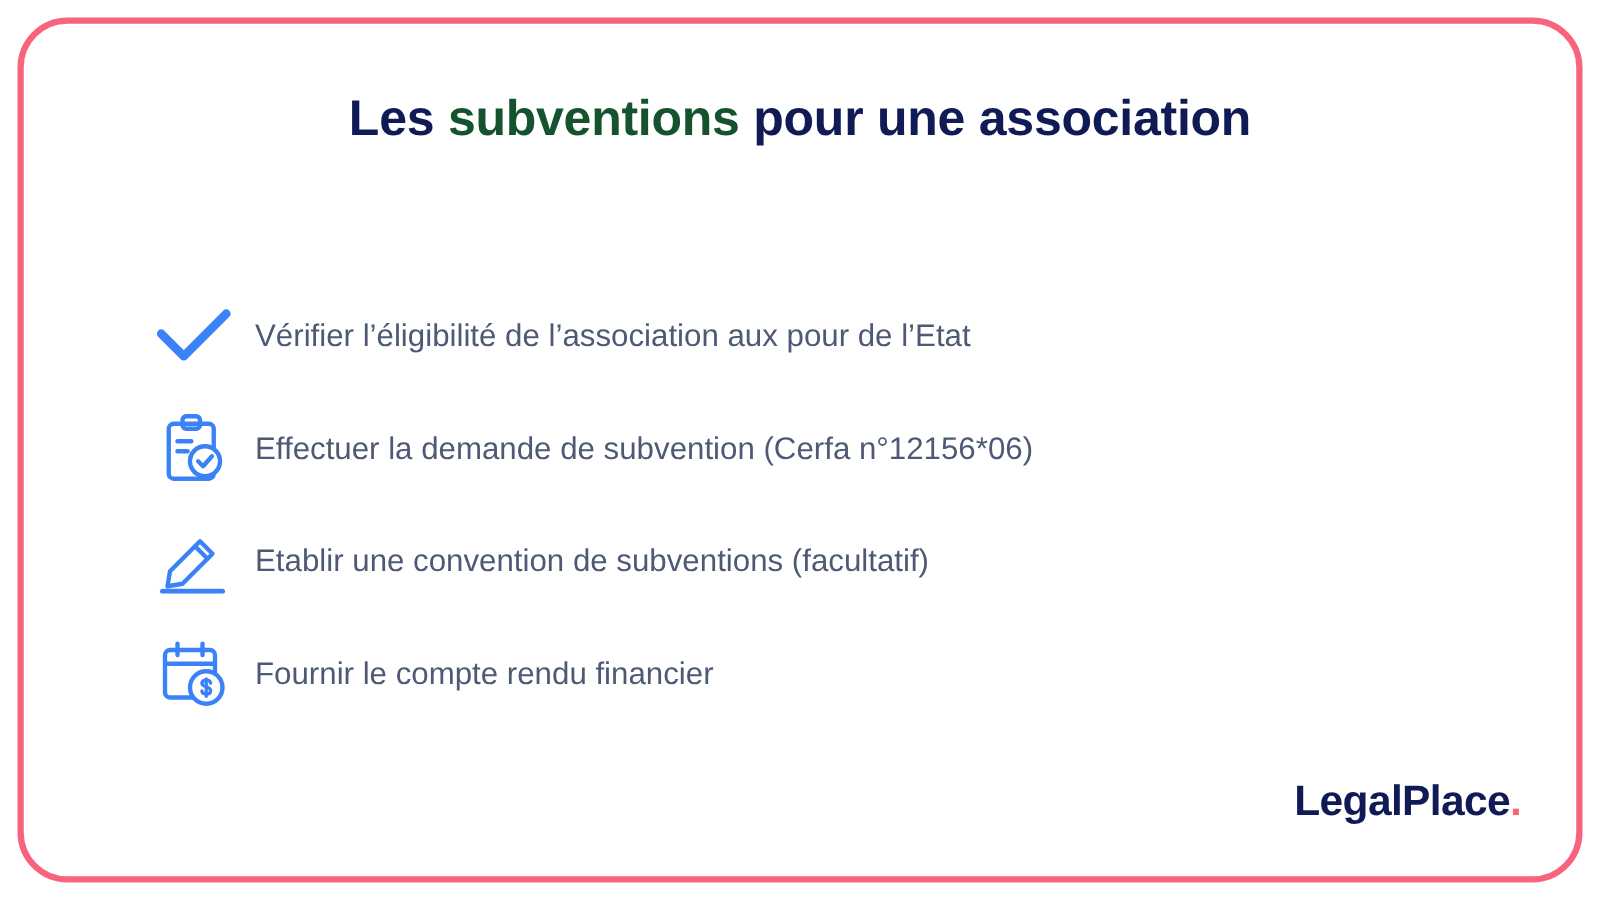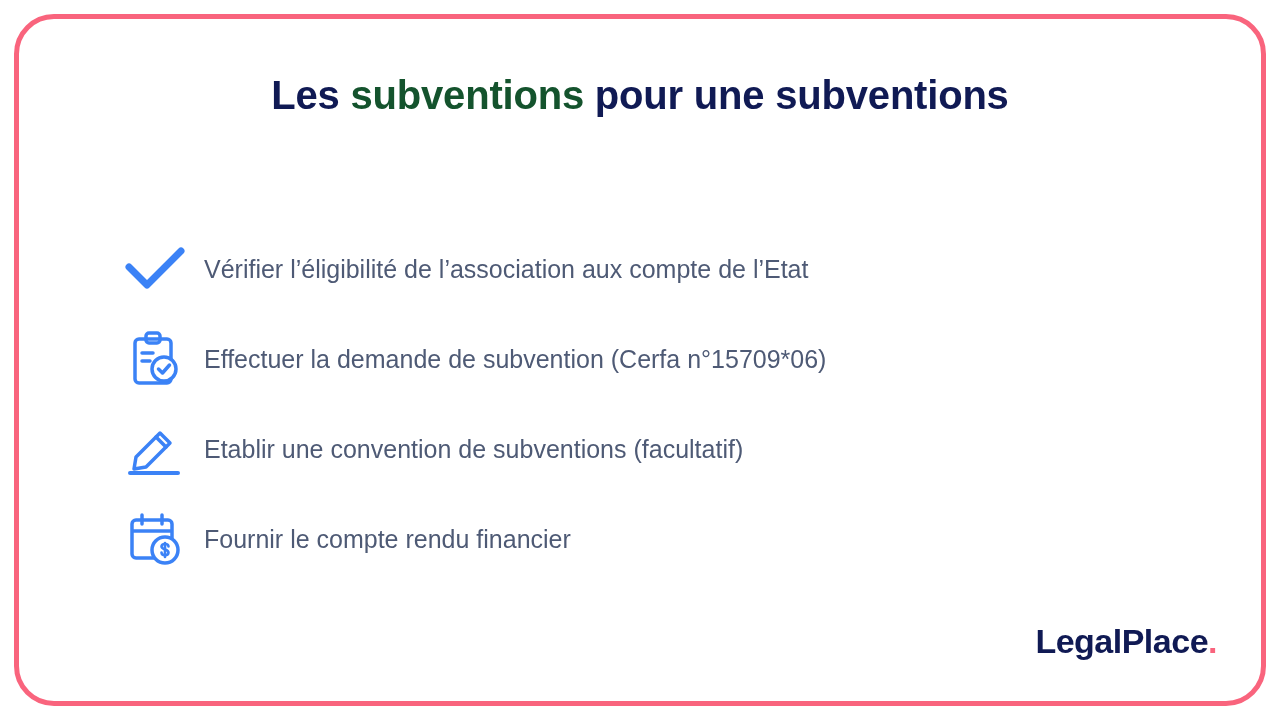--- a/index.html
+++ b/index.html
@@ -80,46 +80,46 @@
   .brand .dot {
     color: #f9647d;
   }
 </style>
 </head>
 <body>
 
 <div class="infographic">
 
   <div class="title">
-    <span>Les </span><span class="hl">subventions</span><span> pour une subventions</span>
+    <span>Les </span><span class="hl">subventions</span><span> pour une association</span>
   </div>
 
   <div class="steps">
 
     <div class="step">
       <span class="step-icon">
         <svg width="60" height="48" viewBox="0 0 60 48" fill="none">
           <path d="M4 22 L22 40 L56 6" stroke="#3b82f6" stroke-width="7" stroke-linecap="round" stroke-linejoin="round" fill="none"></path>
         </svg>
       </span>
-      <span class="step-label">Vérifier l’éligibilité de l’association aux compte de l’Etat</span>
+      <span class="step-label">Vérifier l’éligibilité de l’association aux pour de l’Etat</span>
     </div>
 
     <div class="step">
       <span class="step-icon">
         <svg width="52" height="56" viewBox="0 0 52 56" fill="none">
           <rect x="6" y="8" width="36" height="44" rx="4" stroke="#3b82f6" stroke-width="3.5" fill="none"></rect>
           <rect x="17" y="2" width="14" height="10" rx="3" stroke="#3b82f6" stroke-width="3.5" fill="none"></rect>
           <path d="M13 22 H24" stroke="#3b82f6" stroke-width="3.5" stroke-linecap="round"></path>
           <path d="M13 30 H21" stroke="#3b82f6" stroke-width="3.5" stroke-linecap="round"></path>
           <circle cx="35" cy="38" r="12" fill="#ffffff" stroke="#3b82f6" stroke-width="3.5"></circle>
           <path d="M29.5 38 L33.5 42 L40.5 34" stroke="#3b82f6" stroke-width="3.5" stroke-linecap="round" stroke-linejoin="round" fill="none"></path>
         </svg>
       </span>
-      <span class="step-label">Effectuer la demande de subvention (Cerfa n°15709*06)</span>
+      <span class="step-label">Effectuer la demande de subvention (Cerfa n°12156*06)</span>
     </div>
 
     <div class="step">
       <span class="step-icon">
         <svg width="58" height="52" viewBox="0 0 58 52" fill="none">
           <path d="M10 34 L34 10 L44 20 L20 44 L8 46 Z" stroke="#3b82f6" stroke-width="3.5" stroke-linejoin="round" fill="none"></path>
           <path d="M30 14 L40 24" stroke="#3b82f6" stroke-width="3.5" stroke-linecap="round"></path>
           <path d="M4 50 H52" stroke="#3b82f6" stroke-width="4" stroke-linecap="round"></path>
         </svg>
       </span>

